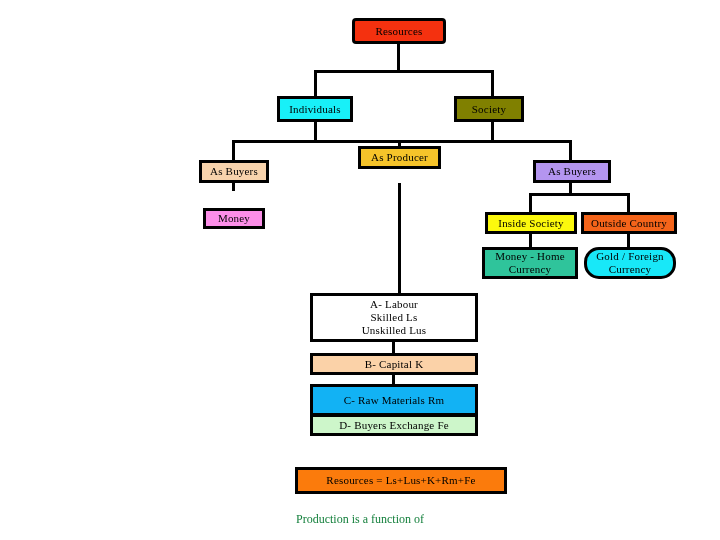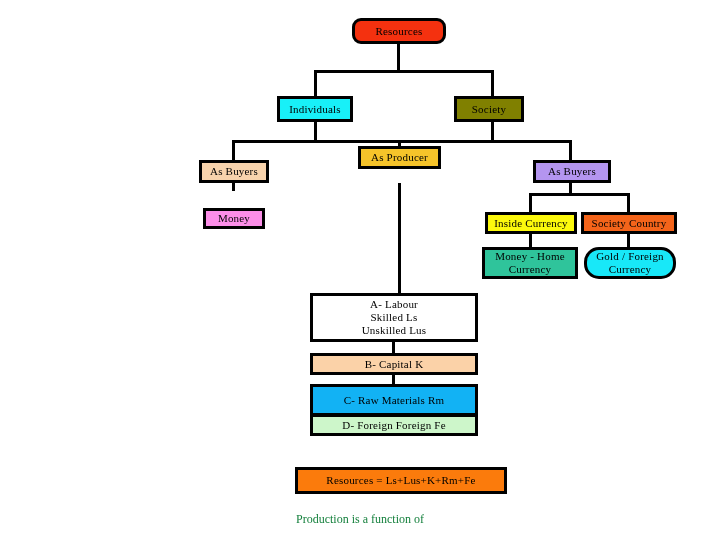--- a/index.html
+++ b/index.html
@@ -29,21 +29,21 @@
     line-height: 13px;
     text-align: center;
     display: flex;
     align-items: center;
     justify-content: center;
     letter-spacing: 0.2px;
     white-space: pre-line;
     z-index: 3;
   }
   .node.rounded {
-    border-radius: 9px;
+    border-radius: 4px;
   }
   .plain-text {
     position: absolute;
     color: #15803d;
     font-size: 12px;
     text-align: center;
     z-index: 3;
   }
   
   .conn {
@@ -79,27 +79,27 @@
     <div class="conn vline" style="left: 392px; top: 342px; height: 11px; background: rgb(0, 0, 0);"></div>
     <div class="conn vline" style="left: 392px; top: 375px; height: 9px; background: rgb(0, 0, 0);"></div>
     <div class="conn vline" style="left: 392px; top: 406px; height: 8px; background: rgb(0, 0, 0);"></div>
     <div class="node rounded" style="left: 352px; top: 18px; width: 94px; height: 26px; background: rgb(244, 49, 15);">Resources</div>
     <div class="node" style="left: 277px; top: 96px; width: 76px; height: 26px; background: rgb(24, 240, 248);">Individuals</div>
     <div class="node" style="left: 454px; top: 96px; width: 70px; height: 26px; background: rgb(128, 128, 0);">Society</div>
     <div class="node" style="left: 199px; top: 160px; width: 70px; height: 23px; background: rgb(248, 211, 172);">As Buyers</div>
     <div class="node" style="left: 203px; top: 208px; width: 62px; height: 21px; background: rgb(252, 142, 232);">Money</div>
     <div class="node" style="left: 358px; top: 146px; width: 83px; height: 23px; background: rgb(246, 196, 42);">As Producer</div>
     <div class="node" style="left: 533px; top: 160px; width: 78px; height: 23px; background: rgb(180, 149, 240);">As Buyers</div>
-    <div class="node" style="left: 485px; top: 212px; width: 92px; height: 22px; background: rgb(252, 249, 13);">Inside Currency</div>
-    <div class="node" style="left: 581px; top: 212px; width: 96px; height: 22px; background: rgb(244, 100, 26);">Society Country</div>
+    <div class="node" style="left: 485px; top: 212px; width: 92px; height: 22px; background: rgb(252, 249, 13);">Inside Society</div>
+    <div class="node" style="left: 581px; top: 212px; width: 96px; height: 22px; background: rgb(244, 100, 26);">Outside Country</div>
     <div class="node" style="left: 482px; top: 247px; width: 96px; height: 32px; background: rgb(47, 196, 155);">Money - Home
 Currency</div>
     <div class="node" style="left: 584px; top: 247px; width: 92px; height: 32px; background: rgb(24, 232, 248); border-radius: 15px;">Gold  / Foreign
 Currency</div>
     <div class="node" style="left: 310px; top: 293px; width: 168px; height: 49px; background: rgb(255, 255, 255);">A-  Labour
 Skilled  Ls
 Unskilled  Lus</div>
     <div class="node" style="left: 310px; top: 353px; width: 168px; height: 22px; background: rgb(251, 210, 168);">B-  Capital  K</div>
     <div class="node" style="left: 310px; top: 384px; width: 168px; height: 32px; background: rgb(18, 178, 244);">C-  Raw Materials  Rm</div>
-    <div class="node" style="left: 310px; top: 414px; width: 168px; height: 22px; background: rgb(205, 246, 202);">D-  Foreign Foreign  Fe</div>
+    <div class="node" style="left: 310px; top: 414px; width: 168px; height: 22px; background: rgb(205, 246, 202);">D-  Buyers Exchange  Fe</div>
     <div class="node" style="left: 295px; top: 467px; width: 212px; height: 27px; background: rgb(251, 123, 12);">Resources  =  Ls+Lus+K+Rm+Fe</div>
     <div class="plain-text" style="left: 0px; top: 512px; width: 720px;">Production is a function of</div>
   </div>
 
 </body></html>

